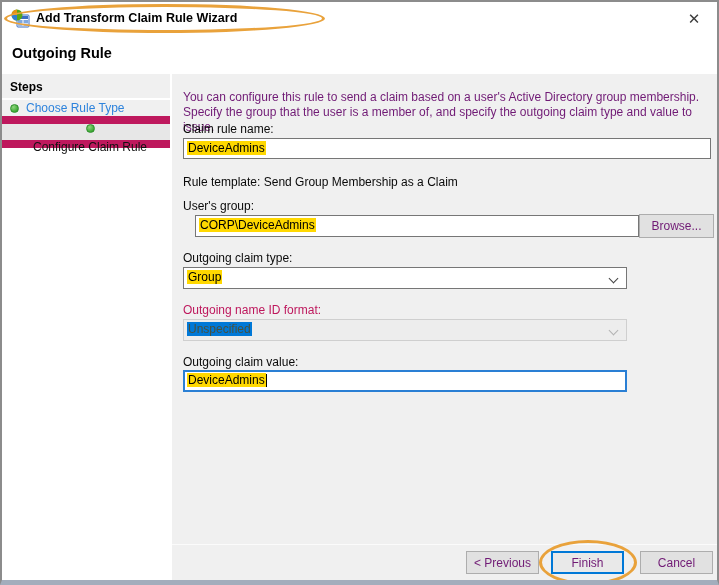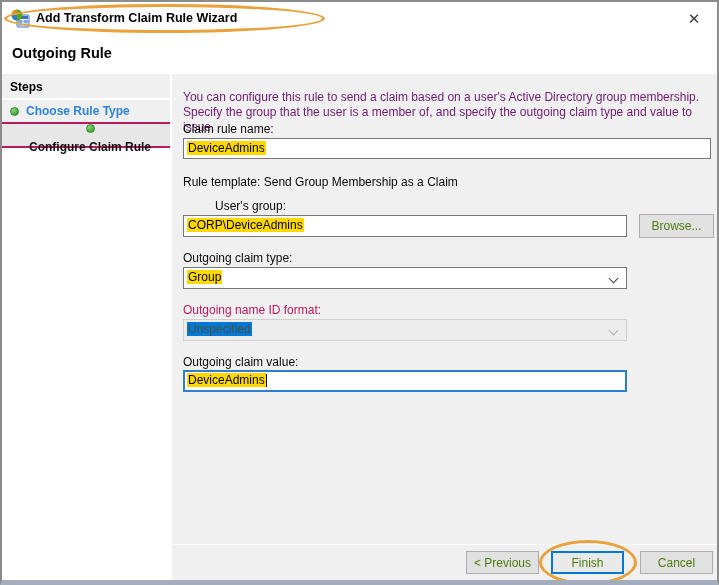--- a/index.html
+++ b/index.html
@@ -26,21 +26,21 @@
   .heading-band { position:relative; height:40px; background:#fff; }
   .page-heading { position:absolute; left:10px; top:11px; font-size:14.5px; font-weight:bold; }
 
   
   .body-row { display:flex; height:507px; }
 
   .sidebar { width:170px; background:#fff; border-right:2px solid #fff; flex-shrink:0; }
   .steps-header { height:26px; background:#f0f0f0; border-bottom:2px solid #fff;
     font-weight:bold; padding:6px 0 0 8px; }
   .step-row { height:24px; display:flex; align-items:center; gap:7px;
-    padding-left:8px; border-bottom:2px solid #be185d; background:#f0f0f0; cursor:pointer;font-weight:bold; }
+    padding-left:8px; border-bottom:8px solid #be185d; background:#f0f0f0; cursor:pointer; }
   .step-row.current { background:#e7e7e7;flex-direction:column; }
   .step-dot { width:9px; height:9px; border-radius:50%;
     background:radial-gradient(circle at 35% 30%, #8fd57e, #3da834 70%);
     border:1px solid #2f8f2c; flex-shrink:0; }
   .step-label { white-space:nowrap; }
   .step-row.completed .step-label { color:#2e83dc; }
   .step-row.current .step-label { color:#111; }
 
   .main-panel { position:relative; flex:1; background:#f0f0f0; }
 
@@ -58,21 +58,21 @@
     border-right:1.6px solid #444; border-bottom:1.6px solid #444; transform:rotate(45deg); }
   .combo.disabled { background:#ededed; border-color:#cfcfcf; cursor:default; }
   .combo.disabled .chev { border-color:#b3b3b3; }
 
   .hl { background:#ffd800; padding:0 1px; }
   .sel { background:#0078d7; color:#46503e; padding:0 1px; }
   .caret { display:inline-block; width:1px; height:13px; background:#000;
     vertical-align:text-bottom; margin-left:0px; }
 
   .btn { background:#e1e1e1; border:1px solid #adadad; font-family:"Liberation Sans",sans-serif;
-    font-size:12px; color:#4d7c0f; cursor:pointer; }
+    font-size:12px; color:#701a75; cursor:pointer; }
   .browse-btn { position:absolute; left:467px; width:75px; height:24px; }
   .footer-divider { position:absolute; left:0; top:470px; width:100%; height:1px; background:#e2e2e2;
     border-bottom:1px solid #fbfbfb; }
   .footer-btn { position:absolute; top:477px; width:73px; height:23px; }
   .btn-previous { left:294px; }
   .btn-finish  { left:379px; border:2px solid #0078d7; background:#e9e9e9; }
   .btn-cancel  { left:468px; }
   .finish-annotation { position:absolute; left:367px; top:466px; width:98px; height:45px;
     border:3px solid #e9a23b; border-radius:50%; pointer-events:none; }
 </style>
@@ -120,22 +120,22 @@
 
       <div class="desc">You can configure this rule to send a claim based on a user's Active Directory group membership. Specify the group that the user is a member of, and specify the outgoing claim type and value to issue.</div>
 
       <div class="fld-label" style="top:48px;">Claim rule name:</div>
       <div class="textbox" style="top:64px; width:528px; height:21px;">
         <span class="hl">DeviceAdmins</span>
       </div>
 
       <div class="fld-label" style="top:101px;">Rule template: Send Group Membership as a Claim</div>
 
-      <div class="fld-label" style="top:125px;margin-left:32px;">User's group:</div>
-      <div class="textbox" style="top:141px; width:444px; height:22px;">
+      <div class="fld-label" style="top:125px;">User's group:</div>
+      <div class="textbox" style="top:141px; width:444px; height:22px;margin-left:12px;">
         <span class="hl">CORP\DeviceAdmins</span>
       </div>
       <button class="btn browse-btn" style="top:140px;">Browse...</button>
 
       <div class="fld-label" style="top:177px;">Outgoing claim type:</div>
       <div class="combo" style="top:193px; width:444px; height:22px;">
         <span class="hl">Group</span>
         <span class="chev"></span>
       </div>
 

